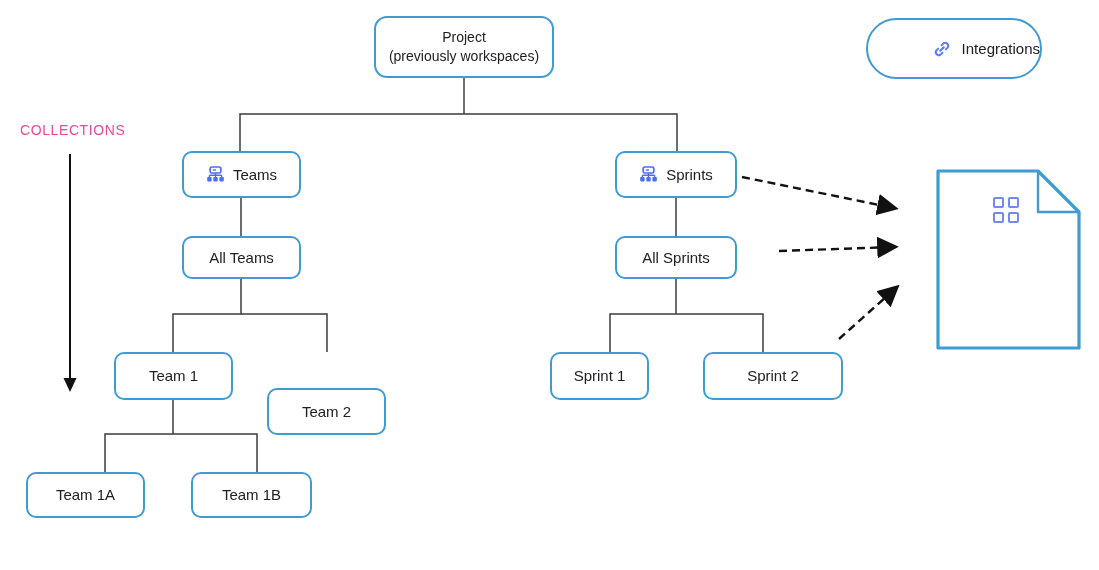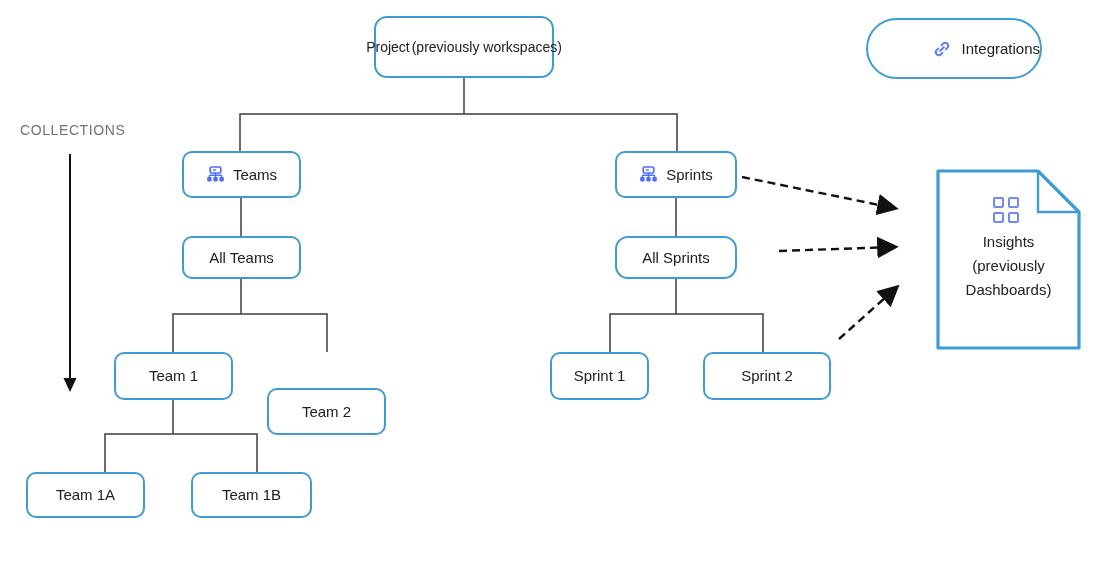--- a/index.html
+++ b/index.html
@@ -26,37 +26,37 @@
     position:absolute;
     box-sizing:border-box;
     background:#fff;
     border:2px solid var(--node-border);
     border-radius:10px;
     display:flex;align-items:center;justify-content:center;
     font-size:15px;line-height:1.2;
     gap:8px;
   }
   .node .lbl{white-space:nowrap;}
-  .node-project{left:374px;top:16px;width:180px;height:62px;border-radius:13px;gap:2px;font-size:14px;}
+  .node-project{left:374px;top:16px;width:180px;height:62px;border-radius:13px;flex-direction:column;gap:2px;font-size:14px;}
   .node-integrations{left:866px;top:18px;width:176px;height:61px;border-radius:31px;gap:11px;font-size:15px;justify-content:flex-end;}
   .node-teams{left:182px;top:151px;width:119px;height:47px;}
   .node-sprints{left:615px;top:151px;width:122px;height:47px;}
   .node-all-teams{left:182px;top:236px;width:119px;height:43px;}
-  .node-all-sprints{left:615px;top:236px;width:122px;height:43px;border-radius:13px;}
+  .node-all-sprints{left:615px;top:236px;width:122px;height:43px;}
   .node-team-1{left:114px;top:352px;width:119px;height:48px;}
   .node-team-2{left:267px;top:352px;width:119px;height:47px;margin-top:36px;}
   .node-sprint-1{left:550px;top:352px;width:99px;height:48px;}
-  .node-sprint-2{left:703px;top:352px;width:128px;height:48px;}
+  .node-sprint-2{left:703px;top:352px;width:140px;height:48px;}
   .node-team-1a{left:26px;top:472px;width:119px;height:46px;}
   .node-team-1b{left:191px;top:472px;width:121px;height:46px;}
   .icon-wrap{display:inline-flex;align-items:center;color:var(--icon-blue);}
   .icon-wrap.link{color:var(--link-icon-blue);}
   .collections-label{
     position:absolute;left:20px;top:122px;
-    font-size:14px;letter-spacing:0.6px;color:#737373;
+    font-size:14px;letter-spacing:0.6px;color:#ec4899;
   }
   .insights-doc{position:absolute;left:935px;top:168px;width:150px;height:183px;}
   .insights-doc svg.doc-shape{position:absolute;left:0;top:0;width:150px;height:183px;}
   .grid-icon{
     position:absolute;left:58px;top:29px;
     display:grid;grid-template-columns:11px 11px;grid-template-rows:11px 11px;gap:4px;
   }
   .grid-icon span{
     box-sizing:border-box;width:11px;height:11px;
     border:2.5px solid var(--insights-icon-blue);border-radius:2px;
@@ -179,20 +179,15 @@
     <svg class="doc-shape" viewBox="0 0 150 183">
       <path d="M3 3 H103 L144 44 V180 H3 Z" fill="#ffffff" stroke="var(--node-border)" stroke-width="3.2" stroke-linejoin="round"></path>
       <path d="M103 3 V44 H144" fill="none" stroke="var(--node-border)" stroke-width="2.4" stroke-linejoin="round"></path>
     </svg>
     <div class="grid-icon">
       <span></span>
         <span></span>
         <span></span>
         <span></span>
     </div>
-    <div class="insights-text">
-      <span>Insights</span>
-      <span>(previously</span>
-      <span>Dashboards)</span>
-    </div>
   </div>
 
 </div>
 
 </body></html>

